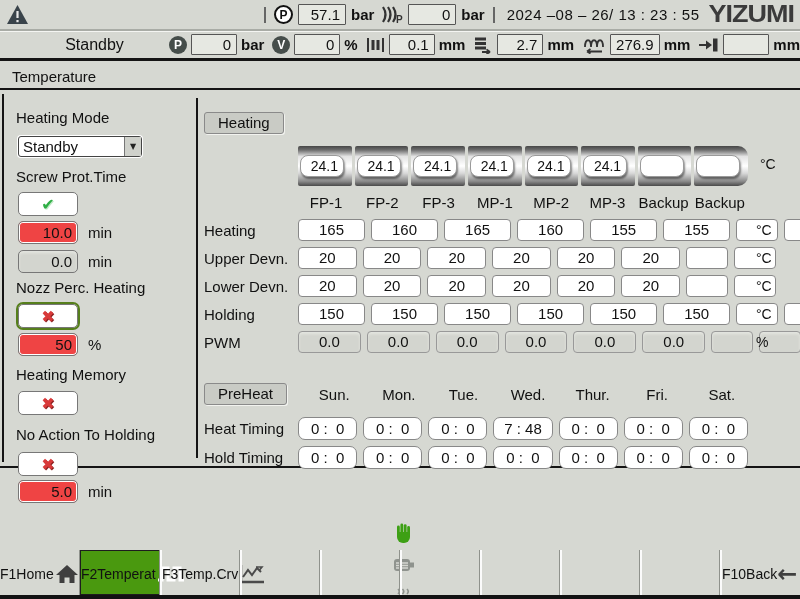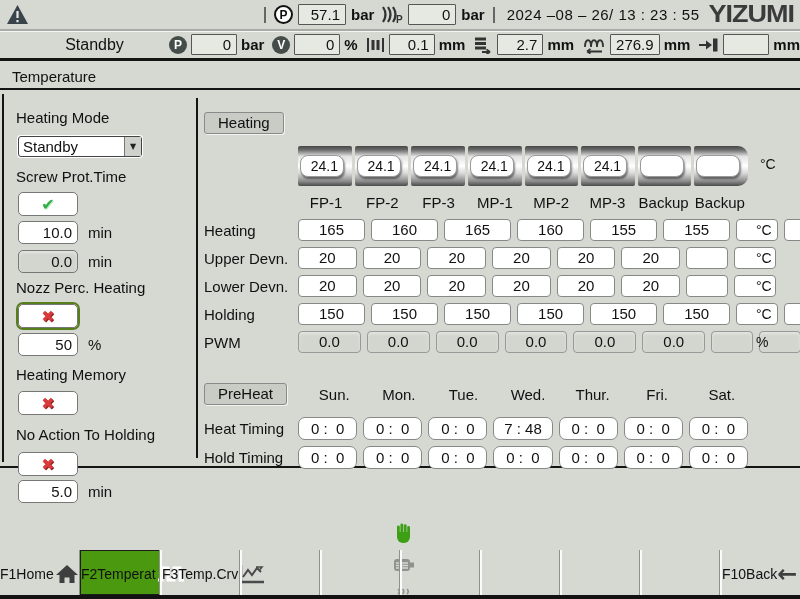--- a/index.html
+++ b/index.html
@@ -58,21 +58,21 @@
   .btnbox { position:absolute; left:18px; width:60px; height:24px;
     background:#fff; border:1px solid #777; border-radius:5px;
     box-shadow:inset 0 0 0 1px #fff;
     display:flex; align-items:center; justify-content:center; }
   .btnbox.focused { outline:2px solid #567f1c; }
   .glyph-check { color:#2fae45; font-weight:bold; font-size:16px;
     font-family:"DejaVu Sans",sans-serif; text-shadow:1px 1px 0 #bfe8c5; }
   .glyph-cross { color:#d93a3a; font-weight:bold; font-size:16px;
     font-family:"DejaVu Sans",sans-serif; text-shadow:1px 1px 0 #8a1f1f; }
   .inbox { position:absolute; left:18px; width:60px; height:23px;
-    background:#ffffff; border:1px solid #777; border-radius:5px;
+    background:#ef4444; border:1px solid #777; border-radius:5px;
     box-shadow:inset 0 0 0 1px #fff;
     text-align:right; padding:0 5px; line-height:21px; font-size:15px; }
   .inbox.ro { background:#d3d5cf; box-shadow:inset 0 2px 3px #e4e6e0; }
   .lp-unit { position:absolute; left:88px; font-size:15px; }
   
   .rp { position:absolute; left:204px; top:0; right:0; bottom:0; }
   .section-tag { position:absolute; left:0; height:22px; padding:0 13px;
     background:#c9cbc5; border:1px solid #8a8a8a; border-radius:3px;
     box-shadow:1px 1px 0 #f2f3ef; font-size:15px; line-height:20px; }
   .barrel { position:absolute; left:94px; top:56px; width:450px; height:40px;

